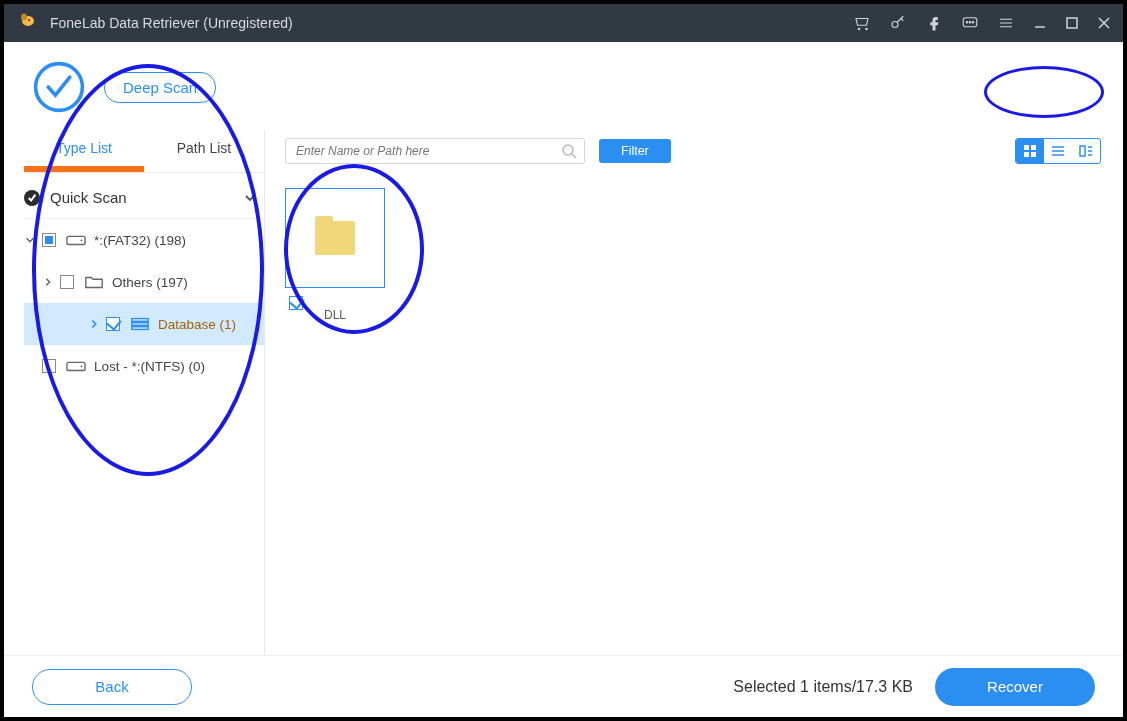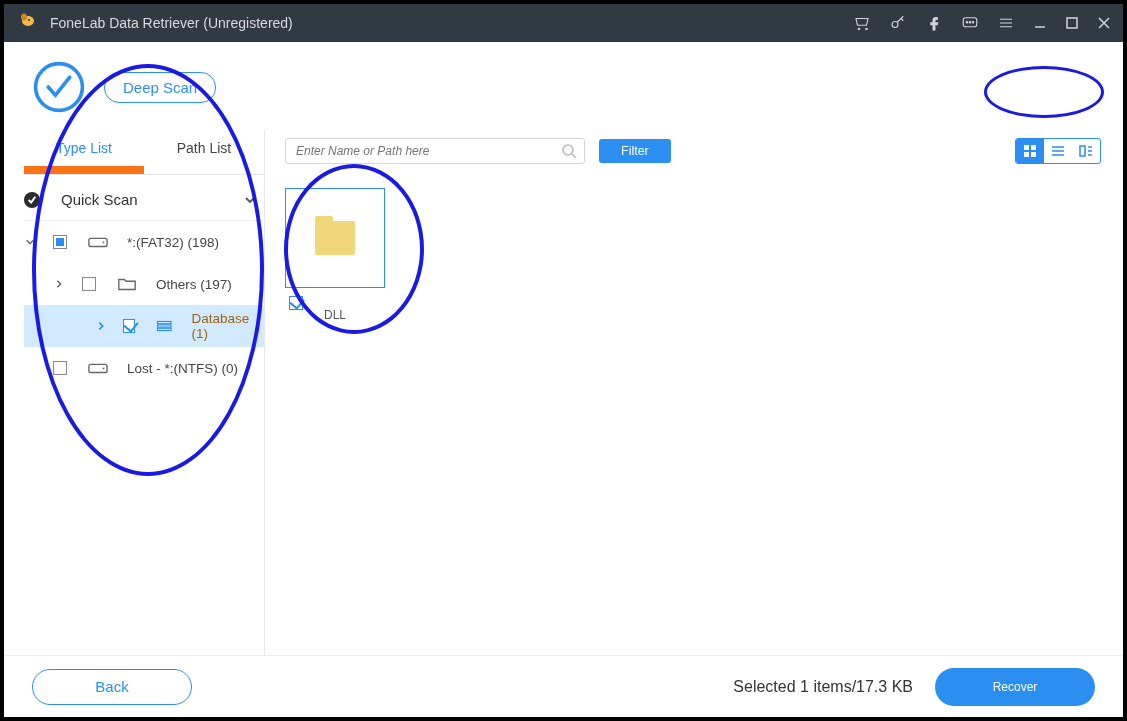--- a/index.html
+++ b/index.html
@@ -18,23 +18,23 @@
   .deep-scan-wrap { position: relative; }
   .deep-scan { border: 1px solid #2a8ff1; color: #2a8ff1; background: #fff; border-radius: 15px; padding: 6px 18px; font-size: 15px; cursor: pointer;}
   .ann-ellipse { position: absolute; border: 4px solid #1a1ae6; border-radius: 50%; pointer-events: none; z-index: 50;}
   .ann1 { top: 60px; left: 28px; width: 232px; height: 412px; }
   .ann2 { top: 160px; left: 280px; width: 140px; height: 170px; }
   .ann3 { top: 62px; left: 980px; width: 120px; height: 52px; border-width: 3px;}
   .main { display: flex; height: 548px; }
   .sidebar { width: 260px; padding: 0 0 0 20px; }
   .tabs { display: flex; border-bottom: 1px solid #e6e6e6; margin-bottom: 4px; }
   .tab { flex: 1; text-align: center; padding: 10px 0; font-size: 14px; color: #444; cursor: pointer;}
-  .tab.active { color: #2a8ff1; border-bottom: 8px solid #f97316; }
+  .tab.active { color: #2a8ff1; border-bottom: 6px solid #f97316; }
   .divider-v { width: 1px; background: #e8e8e8; margin: 0 8px 0 0;}
-  .tree-row { display: flex; align-items: center; height: 42px; font-size: 13.5px; color: #444; border-bottom: 1px solid #f0f0f0; padding-right: 8px; cursor: pointer; gap: 11px;}
+  .tree-row { display: flex; align-items: center; height: 42px; font-size: 13.5px; color: #444; border-bottom: 1px solid #f0f0f0; padding-right: 8px; cursor: pointer;}
   .tree-row.no-border { border-bottom: none;}
   .tree-row.selected { background: #d2eaff; color: #a16207; padding-left: 46px;}
   .tree-row .indent1 { width: 18px; display:inline-block;}
   .badge-check { width: 16px; height: 16px; background: #2b2b2b; border-radius: 50%; display:flex; align-items:center; justify-content:center; margin-right:10px;}
   .badge-check svg { width: 10px; height: 10px; stroke:#fff; stroke-width:2.5; fill:none;}
   .expand-ic { width: 12px; height: 12px; margin-right: 6px; display:flex; align-items:center; justify-content:center;}
   .chk { width: 14px; height: 14px; border: 1.5px solid #888; margin-right: 10px; position: relative; background:#fff;}
   .chk.partial::after { content:''; position:absolute; inset:2px; background:#2a8ff1;}
   .chk.checked { border-color:#2a8ff1;}
   .chk.checked::after { content:''; position:absolute; left:2px; top:-1px; width:8px; height:10px; border:solid #2a8ff1; border-width:0 2px 2px 0; transform:rotate(40deg);}
@@ -52,21 +52,21 @@
   .file-grid { display:flex; gap:16px; padding-top: 6px;}
   .file-item { width: 100px; text-align:center; font-size:12px; color:#555; position: relative;}
   .file-thumb { width:100px; height:100px; border:1px solid #2a8ff1; display:flex; align-items:center; justify-content:center; background:#fff;}
   .file-foldericon { width:40px; height:34px; background:#f2d67a; position:relative; border-radius:2px;}
   .file-foldericon::before { content:''; position:absolute; top:-5px; left:0; width:18px; height:8px; background:#f2d67a; border-radius:2px 2px 0 0;}
   .file-chk { position:absolute; left:4px; bottom:12px;}
   .footer { position:absolute; bottom:0; left:0; right:0; height:62px; display:flex; align-items:center; padding:0 28px; border-top:1px solid #eee; background:#fff;}
   .back-btn { border:1px solid #2a8ff1; color:#2a8ff1; background:#fff; border-radius:20px; width:160px; height:36px; font-size:15px; cursor:pointer;}
   .footer-spacer { flex:1;}
   .sel-info { color:#333; font-size:16px; margin-right:22px;}
-  .recover-btn { background:#2a8ff1; color:#fff; border:none; border-radius:20px; width:160px; height:38px; font-size:12px; cursor:pointer;}
+  .recover-btn { background:#2a8ff1; color:#fff; border:none; border-radius:20px; width:160px; height:38px; font-size:15px; cursor:pointer;}
 </style>
 </head>
 <body>
 
 <div class="frame">
 
   <div class="titlebar">
     <svg class="logo" viewBox="0 0 24 24">
       <ellipse cx="12" cy="10" rx="6" ry="5" fill="#f4b94a"></ellipse>
       <ellipse cx="8" cy="6" rx="3" ry="3.5" fill="#c48a2a"></ellipse>

